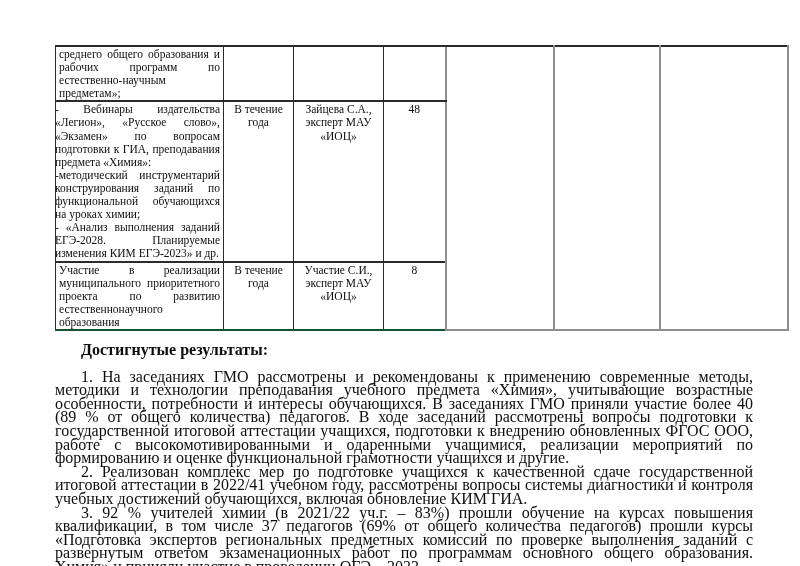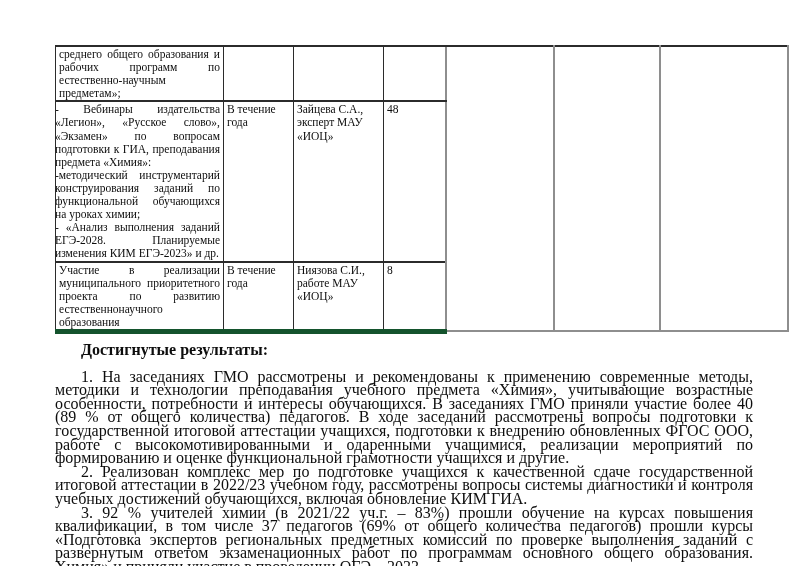--- a/index.html
+++ b/index.html
@@ -30,27 +30,27 @@
   .activities td {
     border: 1px solid #2b2b2b;
     vertical-align: top;
     padding: 1px 3px 0 3px;
     font-size: 11.5px;
     line-height: 13.1px;
     overflow: hidden;
   }
   .r0 td { height: 52px; border-top-width: 2px; border-bottom-width: 2px; }
   .r1 td { height: 155px; border-bottom-width: 2px; }
-  .r2 td { height: 63px; border-bottom: 5px solid #14532d; margin-left: 48px; }
+  .r2 td { height: 63px; border-bottom: 2px solid #14532d; margin-left: 48px; }
 
   .activity-cell { text-align: justify; padding-left: 4px; }
   .activity-cell .seg { text-align: justify; }
   .activity-cell .seg.hang { margin-left: -4px; }
 
-  .period-cell, .responsible-cell, .count-cell { }
+  .period-cell, .responsible-cell, .count-cell { text-align: center; }
 
   .merged-cell {
     border-left: 2px solid #8e8e8e !important;
     border-right: 2px solid #8e8e8e !important;
     border-bottom: 2px solid #8e8e8e !important;
   }
 
   
   .results {
     position: absolute;
@@ -108,28 +108,28 @@
           </td>
           <td class="period-cell">В течение года</td>
           <td class="responsible-cell">Зайцева С.А., эксперт МАУ «ИОЦ»</td>
           <td class="count-cell">48</td>
         </tr>
         <tr class="r2">
           <td class="activity-cell">
             <div class="seg">Участие в реализации муниципального приоритетного проекта по развитию естественнонаучного образования</div>
           </td>
           <td class="period-cell">В течение года</td>
-          <td class="responsible-cell">Ниязова С.И., работе МАУ «ИОЦ»</td>
+          <td class="responsible-cell">Участие С.И., эксперт МАУ «ИОЦ»</td>
           <td class="count-cell">8</td>
         </tr>
       </tbody>
   </table>
 
   <div class="results">
     <p class="results-heading">Достигнутые результаты:</p>
     <div id="results-paragraphs">
         <p class="result-paragraph">1. На заседаниях ГМО рассмотрены и рекомендованы к применению современные методы, методики и технологии преподавания учебного предмета «Химия», учитывающие возрастные особенности, потребности и интересы обучающихся. В заседаниях ГМО приняли участие более 40 (89 % от общего количества) педагогов. В ходе заседаний рассмотрены вопросы подготовки к государственной итоговой аттестации учащихся, подготовки к внедрению обновленных ФГОС ООО, работе с высокомотивированными и одаренными учащимися, реализации мероприятий по формированию и оценке функциональной грамотности учащихся и другие.</p>
-        <p class="result-paragraph">2. Реализован комплекс мер по подготовке учащихся к качественной сдаче государственной итоговой аттестации в 2022/23 учебном году, рассмотрены вопросы системы диагностики и контроля учебных достижений обучающихся, включая обновление КИМ ГИА.</p>
+        <p class="result-paragraph">2. Реализован комплекс мер по подготовке учащихся к качественной сдаче государственной итоговой аттестации в 2022/41 учебном году, рассмотрены вопросы системы диагностики и контроля учебных достижений обучающихся, включая обновление КИМ ГИА.</p>
         <p class="result-paragraph">3. 92 % учителей химии (в 2021/22 уч.г. – 83%) прошли обучение на курсах повышения квалификации, в том числе 37 педагогов (69% от общего количества педагогов) прошли курсы «Подготовка экспертов региональных предметных комиссий по проверке выполнения заданий с развернутым ответом экзаменационных работ по программам основного общего образования. Химия» и приняли участие в проведении ОГЭ – 2023.</p>
       </div>
   </div>
 
 </div>
 
 </body></html>

